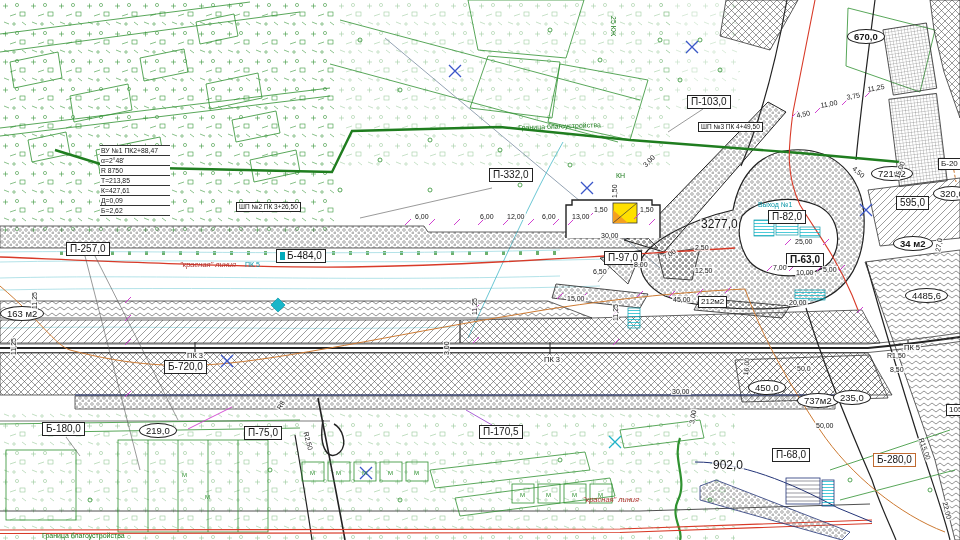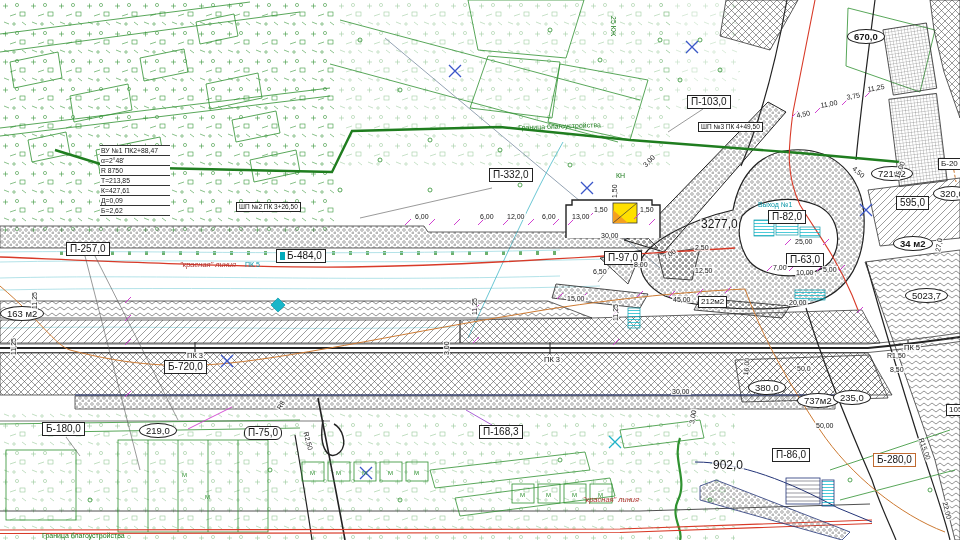--- a/index.html
+++ b/index.html
@@ -279,39 +279,39 @@
 
   <div>
 
   <div class="lbl boxed" style="left: 66px; top: 242px;">П-257,0</div>
       <div class="lbl boxed flag" style="left: 276px; top: 249px;">Б-484,0</div>
       <div class="lbl boxed" style="left: 489px; top: 168px;">П-332,0</div>
       <div class="lbl boxed" style="left: 687px; top: 95px;">П-103,0</div>
       <div class="lbl boxed tiny" style="left: 698px; top: 122px;">ШП №3 ПК 4+49,50</div>
       <div class="lbl boxed tiny" style="left: 236px; top: 202px;">ШП №2 ПК 3+26,50</div>
       <div class="lbl boxed" style="left: 768px; top: 210px;">П-82,0</div>
-      <div class="lbl boxed" style="left: 786px; top: 253px;">П-63,0</div>
+      <div class="lbl boxed" style="left: 786px; top: 253px; font-weight: bold;">П-63,0</div>
       <div class="lbl boxed" style="left: 604px; top: 251px;">П-97,0</div>
       <div class="lbl boxed" style="left: 164px; top: 360px;">Б-720,0</div>
       <div class="lbl boxed" style="left: 42px; top: 422px;">Б-180,0</div>
-      <div class="lbl boxed" style="left: 244px; top: 426px; border-radius: 6px;">П-75,0</div>
-      <div class="lbl boxed" style="left: 479px; top: 425px;">П-168,3</div>
-      <div class="lbl boxed" style="left: 772px; top: 448px;">П-86,0</div>
+      <div class="lbl boxed" style="left: 244px; top: 426px;">П-75,0</div>
+      <div class="lbl boxed" style="left: 479px; top: 425px;">П-170,5</div>
+      <div class="lbl boxed" style="left: 772px; top: 448px;">П-68,0</div>
       <div class="lbl boxed ob" style="left: 873px; top: 453px;">Б-280,0</div>
       <div class="lbl boxed" style="left: 896px; top: 196px;">595,0</div>
       <div class="lbl boxed small" style="left: 698px; top: 296px;">212м2</div>
       <div class="lbl boxed small" style="left: 946px; top: 404px;">105,0</div>
       <div class="lbl boxed small" style="left: 938px; top: 158px;">Б-20</div>
       <div class="lbl ellipse" style="left: 139px; top: 423px;">219,0</div>
-      <div class="lbl ellipse" style="left: 748px; top: 380px;">380,0</div>
+      <div class="lbl ellipse" style="left: 748px; top: 380px;">450,0</div>
       <div class="lbl ellipse" style="left: 797px; top: 393px;">737м2</div>
       <div class="lbl ellipse" style="left: 833px; top: 390px;">235,0</div>
       <div class="lbl ellipse" style="left: 871px; top: 166px;">721м2</div>
       <div class="lbl ellipse" style="left: 893px; top: 236px; font-weight: bold;">34 м2</div>
-      <div class="lbl ellipse" style="left: 905px; top: 288px;">5023,7</div>
+      <div class="lbl ellipse" style="left: 905px; top: 288px;">4485,6</div>
       <div class="lbl ellipse" style="left: 847px; top: 29px; font-weight: bold;">670,0</div>
       <div class="lbl ellipse" style="left: 0px; top: 306px;">163 м2</div>
       <div class="lbl ellipse" style="left: 933px; top: 186px;">320,0</div>
       <div class="lbl plain strong" style="left: 712px; top: 460px;">902,0</div>
       <div class="lbl plain strong" style="left: 700px; top: 219px;">3277,0</div>
       <div class="lbl redtext" style="left: 180px; top: 260px;">"красная" линия</div>
       <div class="lbl tealtext" style="left: 245px; top: 260px;">ПК 5</div>
       <div class="lbl redtext" style="left: 583px; top: 495px;">"красная" линия</div>
       <div class="lbl tealtext" style="left: 758px; top: 200px;">Выход №1</div>
       <div class="lbl greentext" style="left: 616px; top: 171px;">КН</div>

